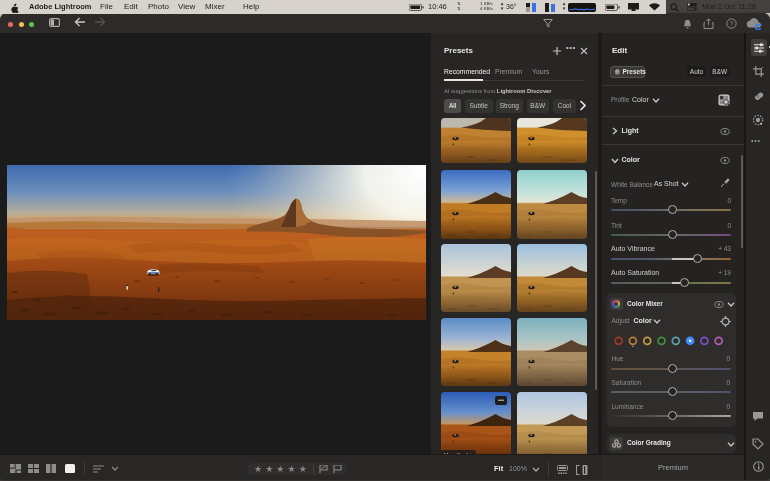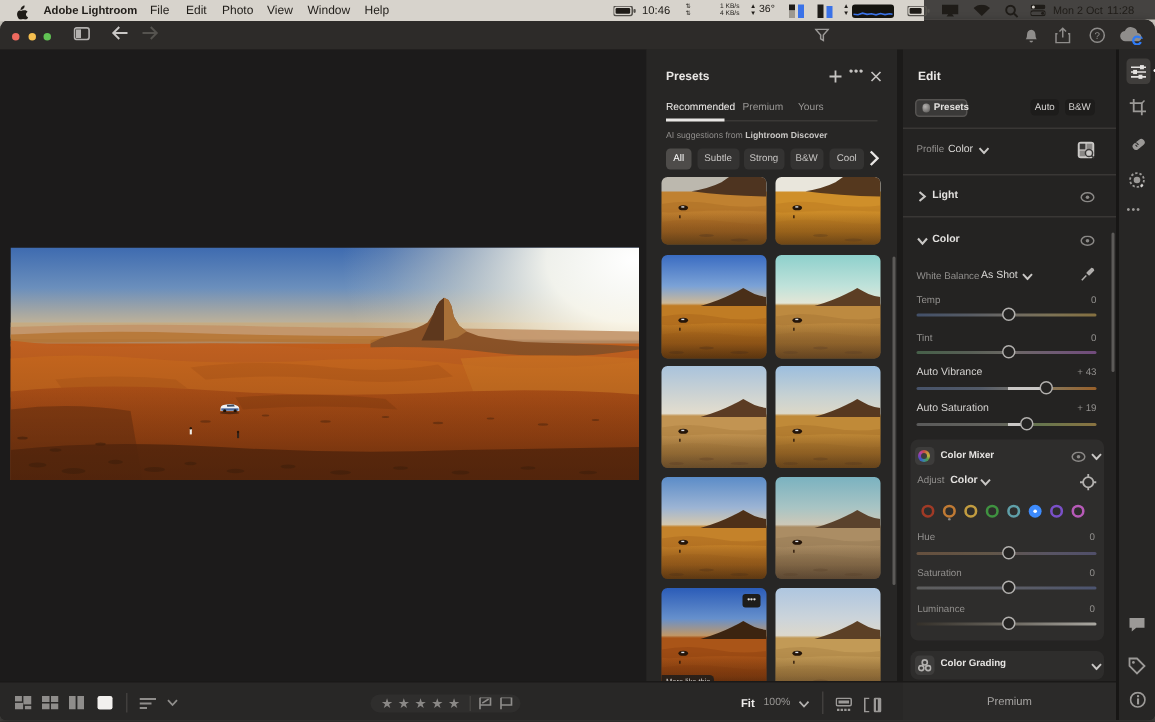--- a/index.html
+++ b/index.html
@@ -1,17 +1,17 @@
 <!DOCTYPE html>
 <html><head><meta charset="utf-8">
 <style>
 *{margin:0;padding:0;box-sizing:border-box}
 html,body{width:770px;height:481px;overflow:hidden;background:#454341;font-family:"Liberation Sans",sans-serif;-webkit-font-smoothing:antialiased}
 .abs{position:absolute}
-#menubar{position:absolute;left:0;top:0;width:616px;height:14px;background:#d7d3cc;color:#1f1c18;font-size:8.5px;z-index:30}
+#menubar{position:absolute;left:0;top:0;width:666px;height:14px;background:#d7d3cc;color:#1f1c18;font-size:8.5px;z-index:30}
 #menubar .mi{position:absolute;top:0;line-height:14px;white-space:nowrap;font-size:8px}
 #win{position:absolute;left:0;top:13px;width:770px;height:467px;background:#242322;border-radius:7px 7px 4px 4px;overflow:hidden;z-index:10;box-shadow:0 2px 6px rgba(0,0,0,.4)}
 #toolbar{position:absolute;left:0;top:0;width:770px;height:20px;background:#2d2b29}
 .tl{position:absolute;top:8.5px;width:5px;height:5px;border-radius:50%}
 #search{position:absolute;left:184px;top:4px;width:341px;height:14px;background:#211f1e;border-radius:4px;color:#8f8d8b;font-size:7.5px;font-style:italic;line-height:14px}
 #content{position:absolute;left:0;top:20px;width:750px;height:428px}
 #canvas{position:absolute;left:0;top:0;width:431px;height:441px;background:#1c1b1b}
 #photo{position:absolute;left:7px;top:132px;width:419px;height:155px}
 #presets{position:absolute;left:431px;top:0;width:167px;height:441px;background:#272625;overflow:hidden}
 #gap{position:absolute;left:598px;top:0;width:4px;height:441px;background:#1b1a19}
@@ -35,21 +35,21 @@
 
 <div id="menubar">
 <svg class="abs" style="left:9px;top:2px" width="10" height="11" viewBox="0 0 10 11">
       <path fill="#1f1c18" d="M5.4 2.6c.5-.6 1.3-1 2-1 .1.8-.2 1.5-.7 2.1-.5.6-1.2 1-2 .9-.1-.7.3-1.5.7-2zM7.5 4.9c.8 0 1.5.4 1.9 1-1.6 1-1.3 3 .3 3.6-.3.8-.9 1.7-1.6 1.7-.7.1-.9-.4-1.7-.4-.8 0-1 .4-1.7.4-.8-.1-1.4-.9-1.8-1.7C2 8 2.3 5.6 3.8 5c.5-.2 1.2.1 1.7.1.4 0 1.3-.3 2-.2z"></path>
     </svg>
 <div class="mi" style="left:29px;font-weight:bold;font-size:7.5px">Adobe Lightroom</div>
 <div class="mi" style="left:100px">File</div>
 <div class="mi" style="left:124px">Edit</div>
 <div class="mi" style="left:148px">Photo</div>
 <div class="mi" style="left:178px">View</div>
-<div class="mi" style="left:205px">Window</div>
+<div class="mi" style="left:205px">Mixer</div>
 <div class="mi" style="left:243px">Help</div>
 <svg class="abs" style="left:409px;top:4px" width="15" height="7" viewBox="0 0 15 7">
       <rect x="0" y="0" width="12.5" height="6.5" rx="1.6" fill="none" stroke="#55524d" stroke-width="1"></rect>
       <rect x="1.4" y="1.4" width="9.7" height="3.7" rx=".8" fill="#1f1c18"></rect>
       <rect x="13.3" y="2" width="1.5" height="2.6" rx=".7" fill="#55524d"></rect>
     </svg>
 <div class="mi" style="left:428px;font-size:7.5px">10:46</div>
 <div class="mi" style="left:457px;font-size:4.2px;line-height:4.6px;top:2.2px">⇅<br>⇅</div>
 <div class="mi" style="left:468px;font-size:4.4px;line-height:4.8px;top:2.2px;text-align:right;width:25px">1 KB/s<br>4 KB/s</div>
 <div class="mi" style="left:500px;font-size:4.2px;line-height:4.6px;top:2.2px">▲<br>▼</div>

